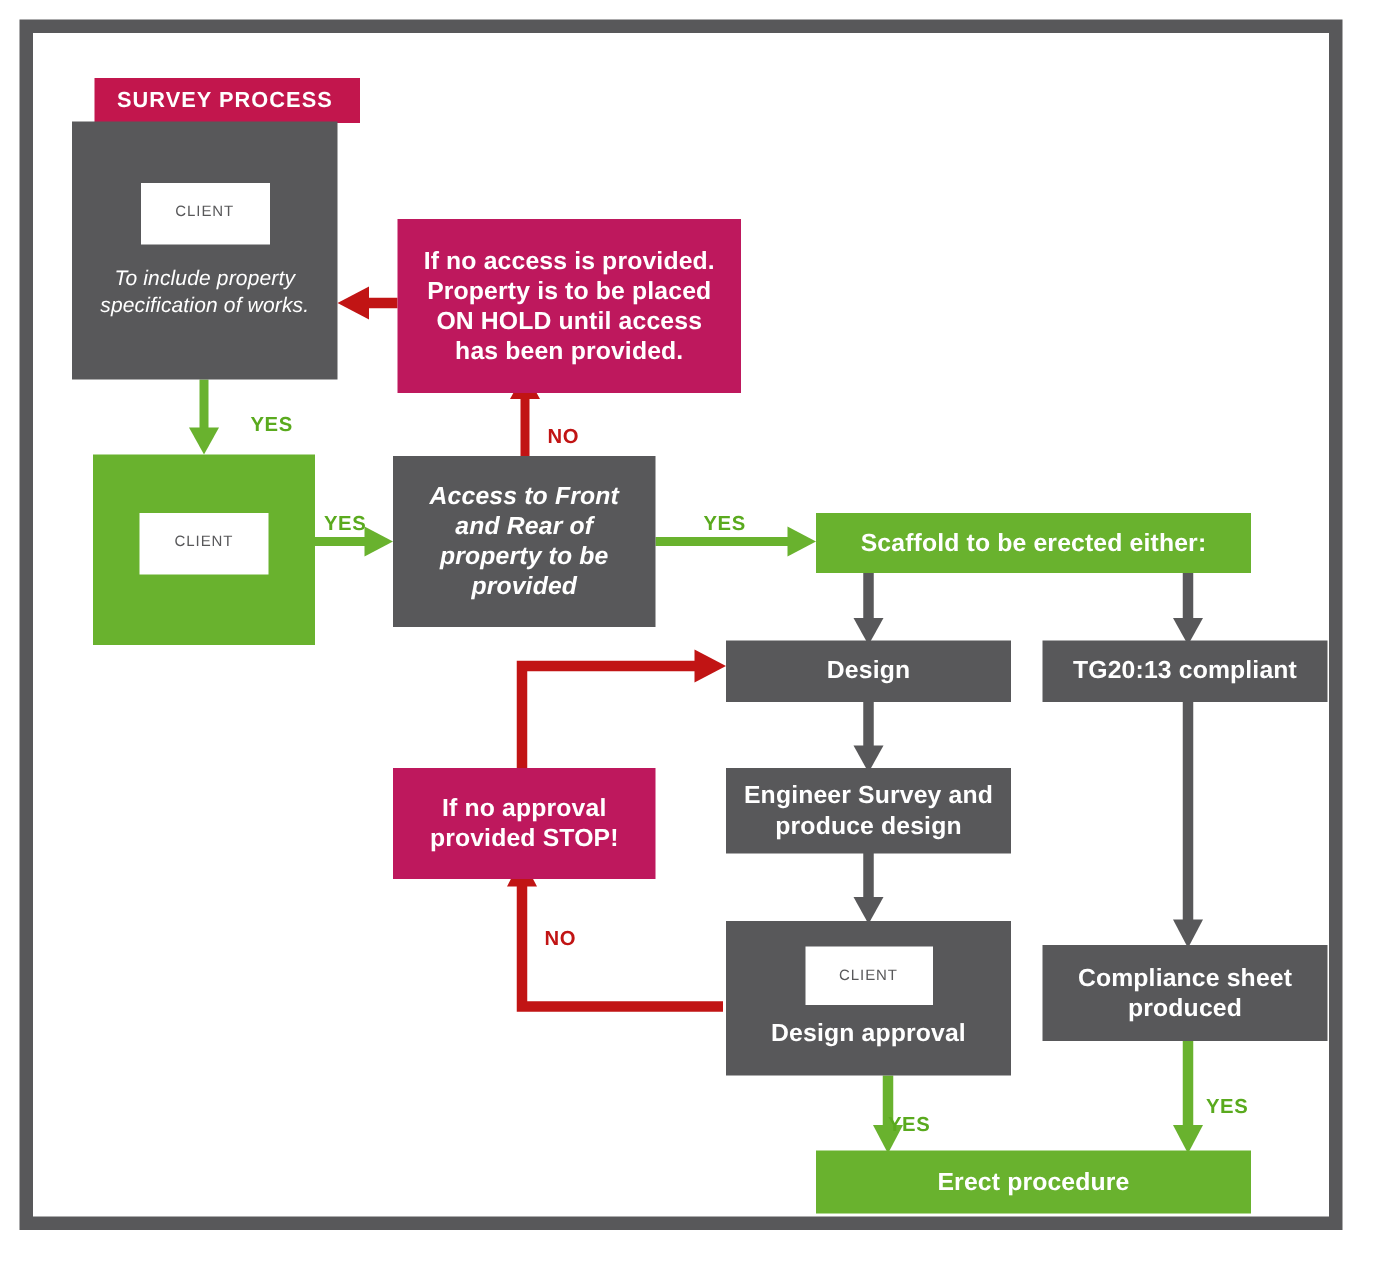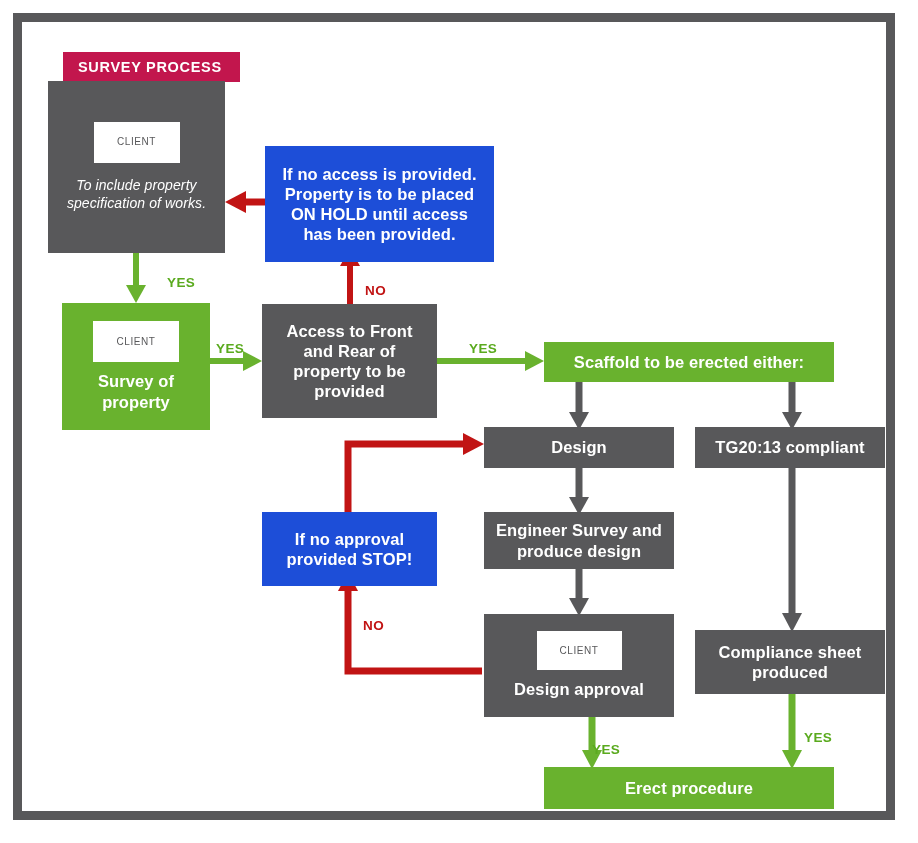--- a/index.html
+++ b/index.html
@@ -31,21 +31,21 @@
     align-items:center;
     justify-content:center;
     text-align:center;
     color:#ffffff;
     font-weight:bold;
     line-height:1.22;
     letter-spacing:.1px;
   }
   .gray{background:#58585a;}
   .green{background:#69b22e;}
-  .red{background:#1d4ed8;}
+  .red{background:#be185d;}
 
   
   #header-banner{
     position:absolute;
     left:41px;top:30px;
     width:177px;height:30px;
     background:#c2164d;
     color:#fff;
     display:flex;align-items:center;
     font-size:14.5px;font-weight:bold;
@@ -194,24 +194,23 @@
       <div>If no access is provided.</div>
       <div>Property is to be placed</div>
       <div>
         <span class="emph">ON HOLD</span><span> until access</span>
       </div>
       <div>has been provided.</div>
     </div>
 
     <div class="node green" style="left:40px;top:281px;width:148px;height:127px;padding:8px;">
       <div class="client-chip" style="width:86px;height:41px;">CLIENT</div>
-      <div class="title">Survey of property</div>
-    </div>
-
-    <div class="node gray" style="left:240px;top:282px;width:175px;height:114px;padding:0 12px;">
+    </div>
+
+    <div class="node gray" style="left:240px;top:282px;width:175px;height:114px;padding:0 12px;font-style:italic;">
       <div class="title">Access to Front and Rear of property to be provided</div>
     </div>
 
     <div class="node green" style="left:522px;top:320px;width:290px;height:40px;padding:0 10px;">
       <div class="title">Scaffold to be erected either:</div>
     </div>
 
     <div class="node gray" style="left:462px;top:405px;width:190px;height:41px;padding:0 8px;">
       <div class="title">Design</div>
     </div>

